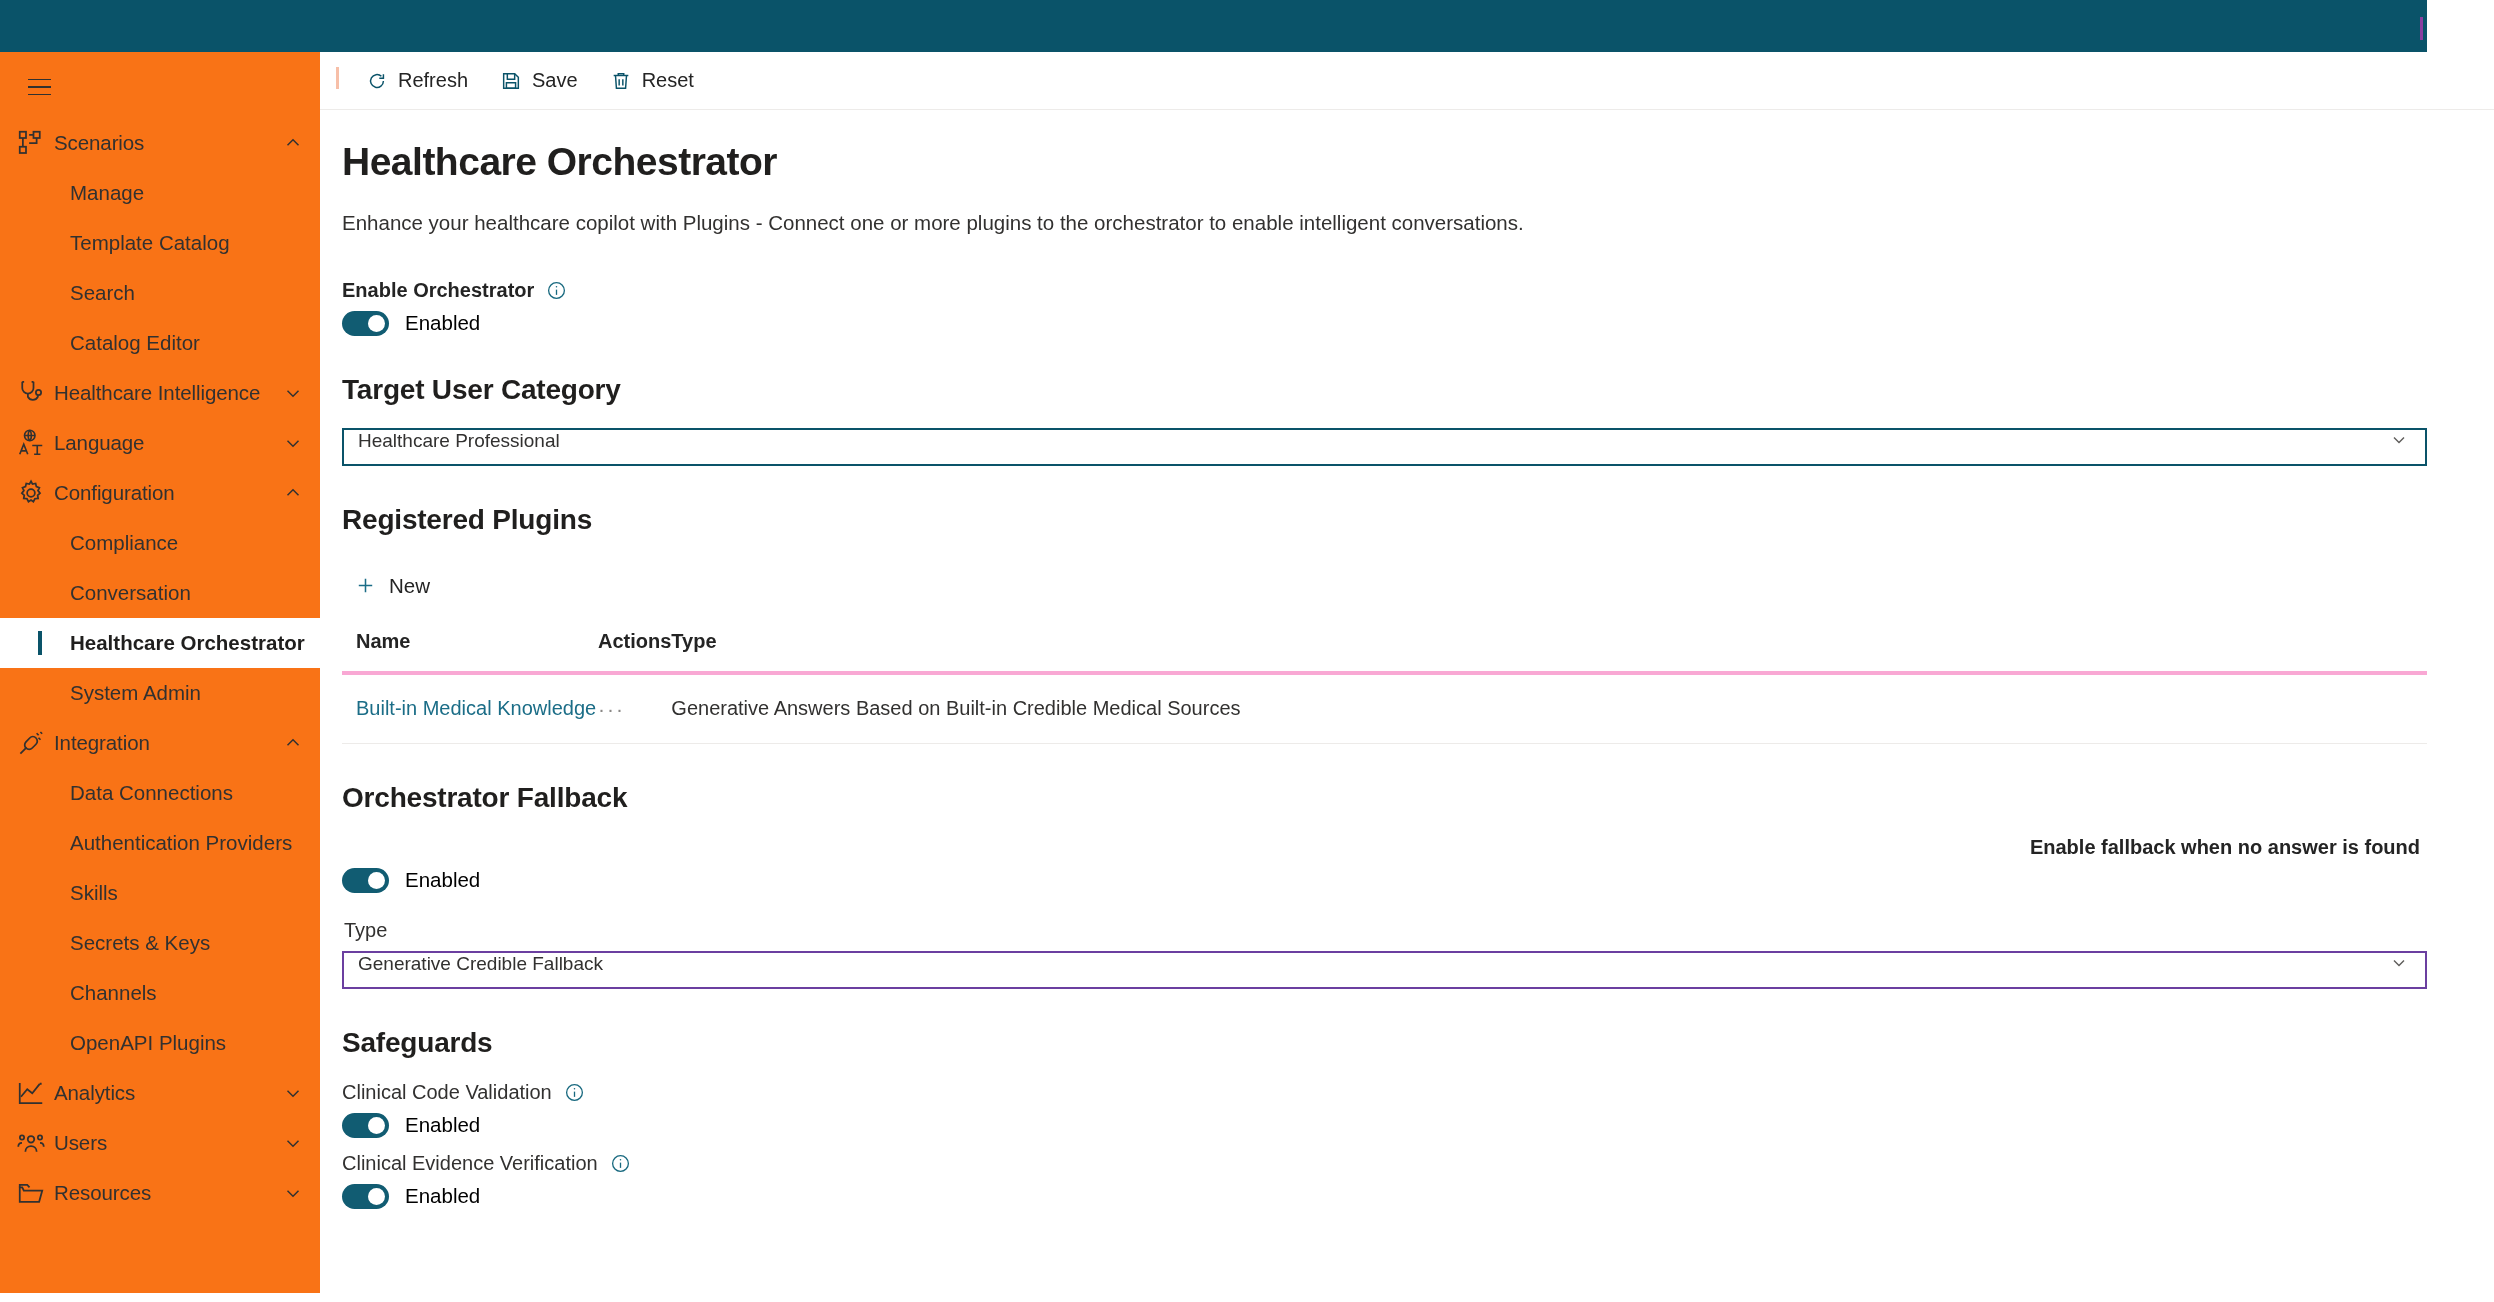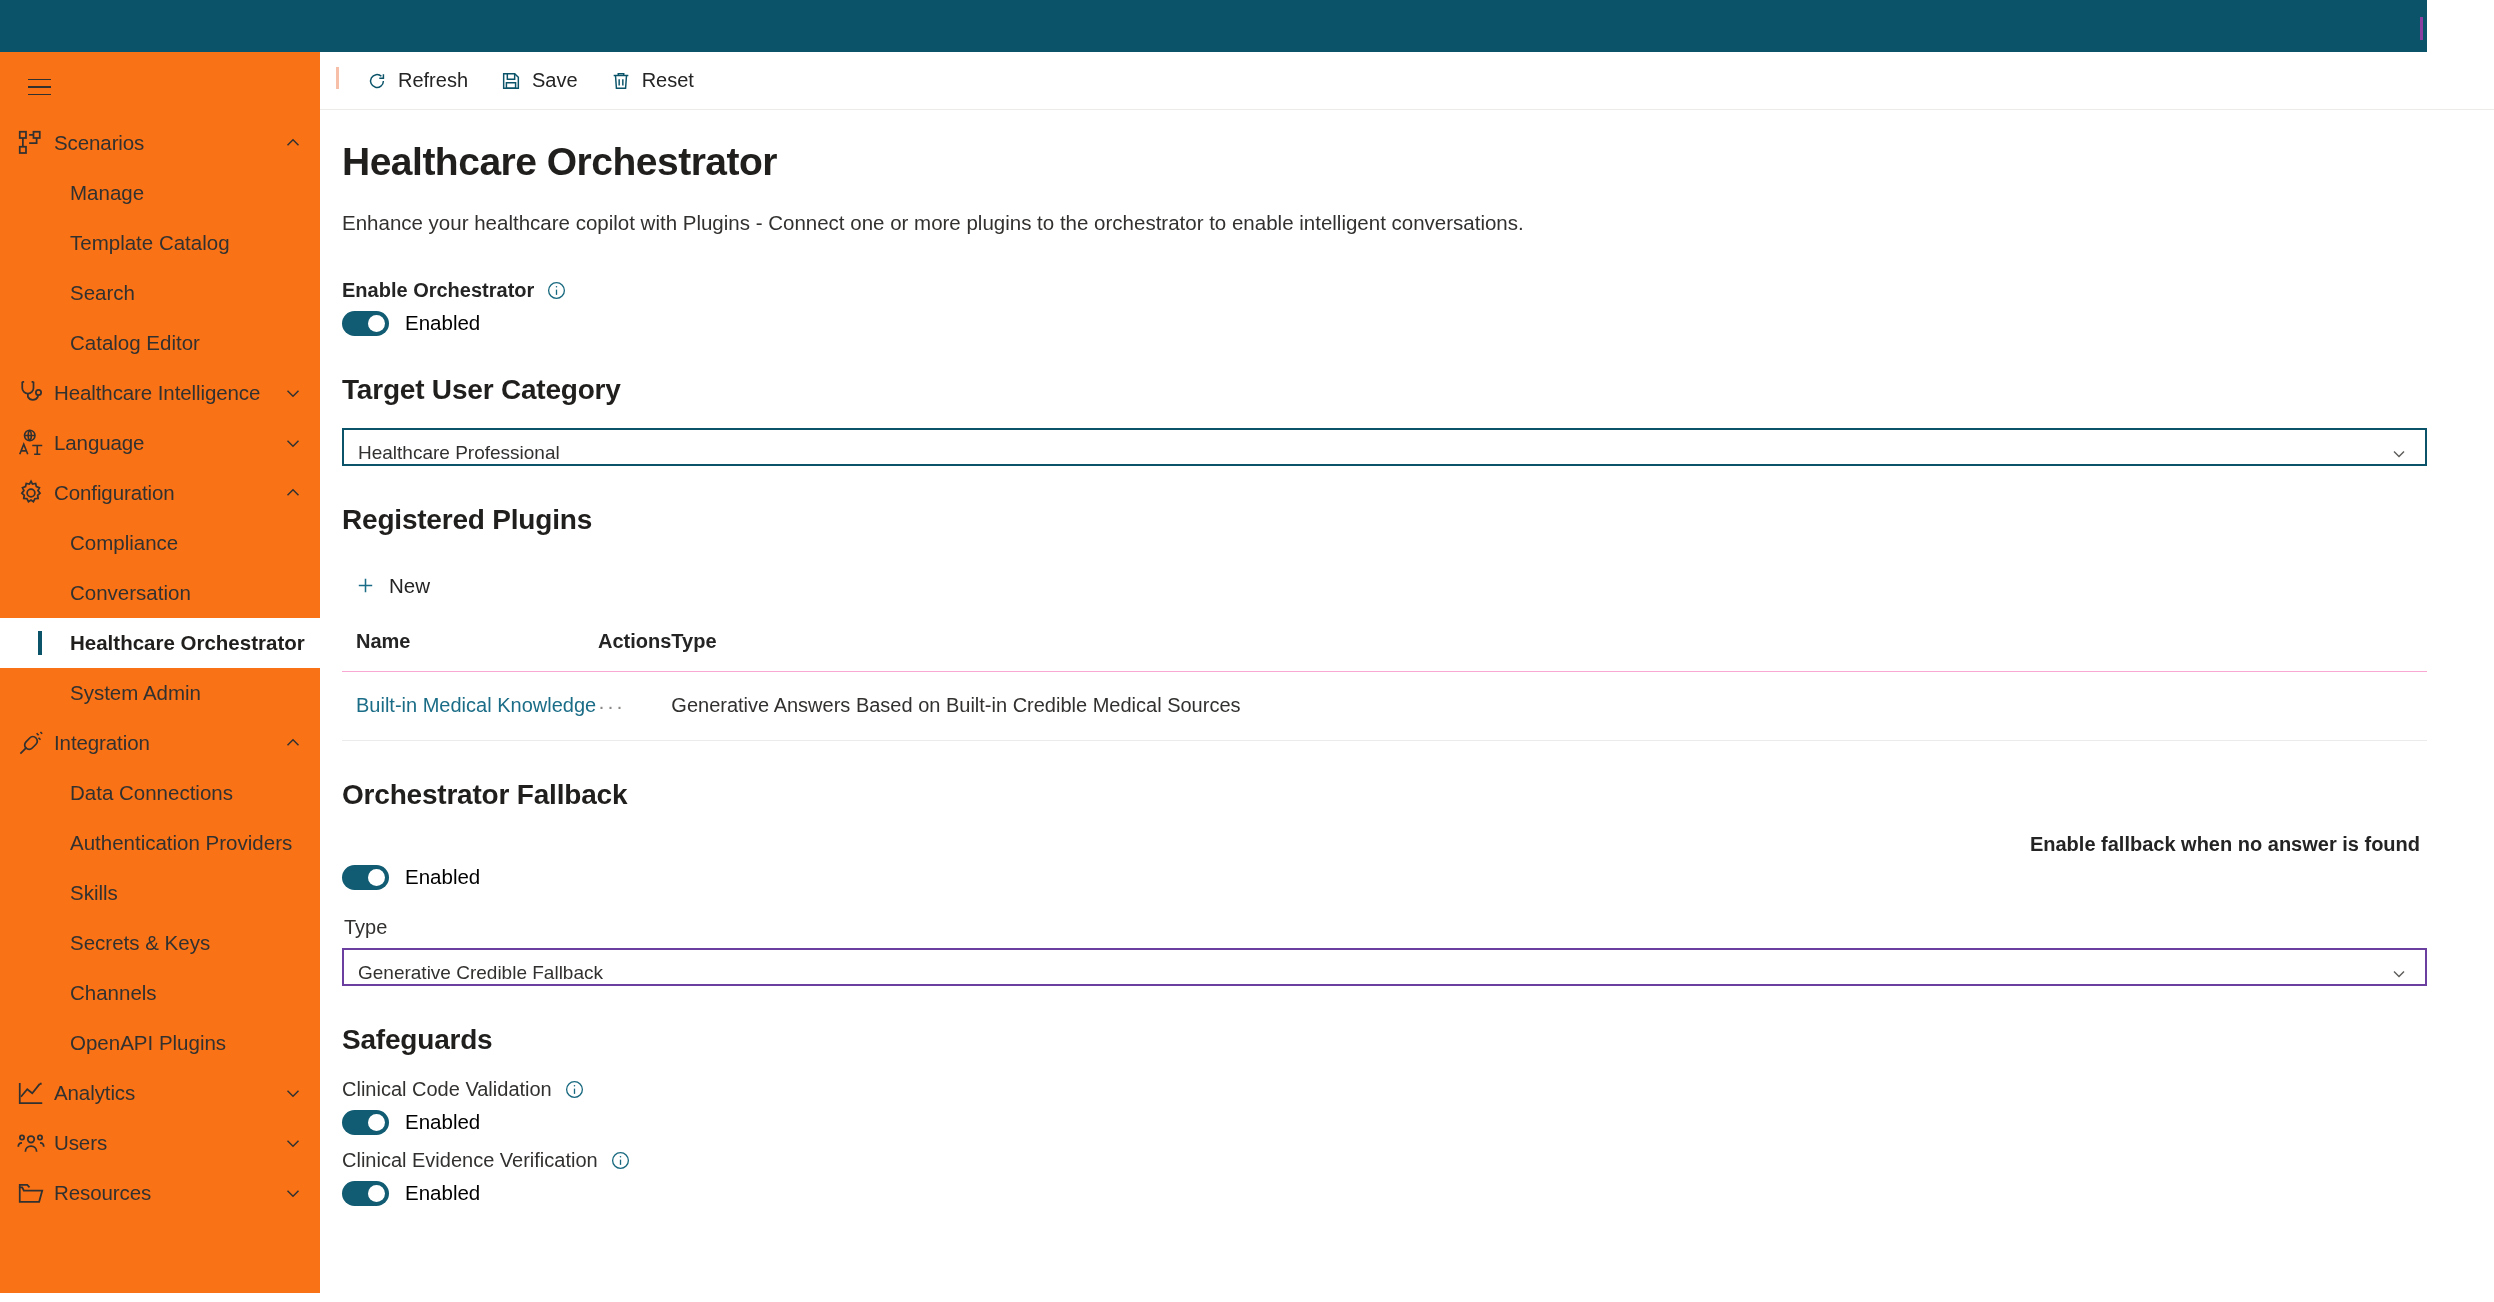--- a/index.html
+++ b/index.html
@@ -114,39 +114,39 @@
   .toggle-text { font-size: 20.5px; color: #000000; }
 
   .section-title {
     font-size: 28px; font-weight: 700; color: #201f1e;
     margin: 38px 0 22px 0; letter-spacing: -0.2px;
   }
 
   .combo {
     position: relative; width: 2085px; height: 38px;
     border: 2px solid #0a5369; background: #ffffff;
-    display: flex; align-items: flex-end; padding: 0 16px 0 14px;
+    display: flex; align-items: flex-start; padding: 0 16px 0 14px;
     cursor: pointer;
   }
   .combo.purple { border-color: #6b3fa0; }
   .combo-value { font-size: 19px; color: #323130; flex: 1 1 auto; }
   .combo-chev { width: 20px; height: 20px; color: #605e5c; display: block; }
 
   .new-btn {
     display: inline-flex; align-items: center; gap: 12px;
     height: 40px; padding: 0 10px; cursor: pointer;
     font-size: 20.5px; color: #242424; background: none; border: none;
     font-family: "Liberation Sans", sans-serif; margin: 8px 0 22px 2px;
   }
   .new-btn .plus { width: 23px; height: 23px; color: #1b6d87; display: block; }
 
   table.plugins { width: 2085px; border-collapse: collapse; }
   table.plugins th {
     text-align: left; font-size: 20px; font-weight: 700; color: #242424;
-    padding: 2px 0 18px 0; border-bottom: 1px solid #f9a8d4;
+    padding: 2px 0 18px 0; border-bottom: 4px solid #f9a8d4;
   }
   table.plugins td {
     font-size: 20px; color: #323130; padding: 22px 0 22px 0;
     border-bottom: 1px solid #edebe9; vertical-align: middle;
   }
   .col-name { width: 256px; padding-left: 14px !important; }
   .col-actions { width: 62px; }
   .col-type { padding-left: 4px; }
   .plugin-link { color: #1b6d87; font-size: 20px; cursor: pointer; }
   .ellipsis { color: #8a8886; font-size: 21px; letter-spacing: 2px; cursor: pointer; }

